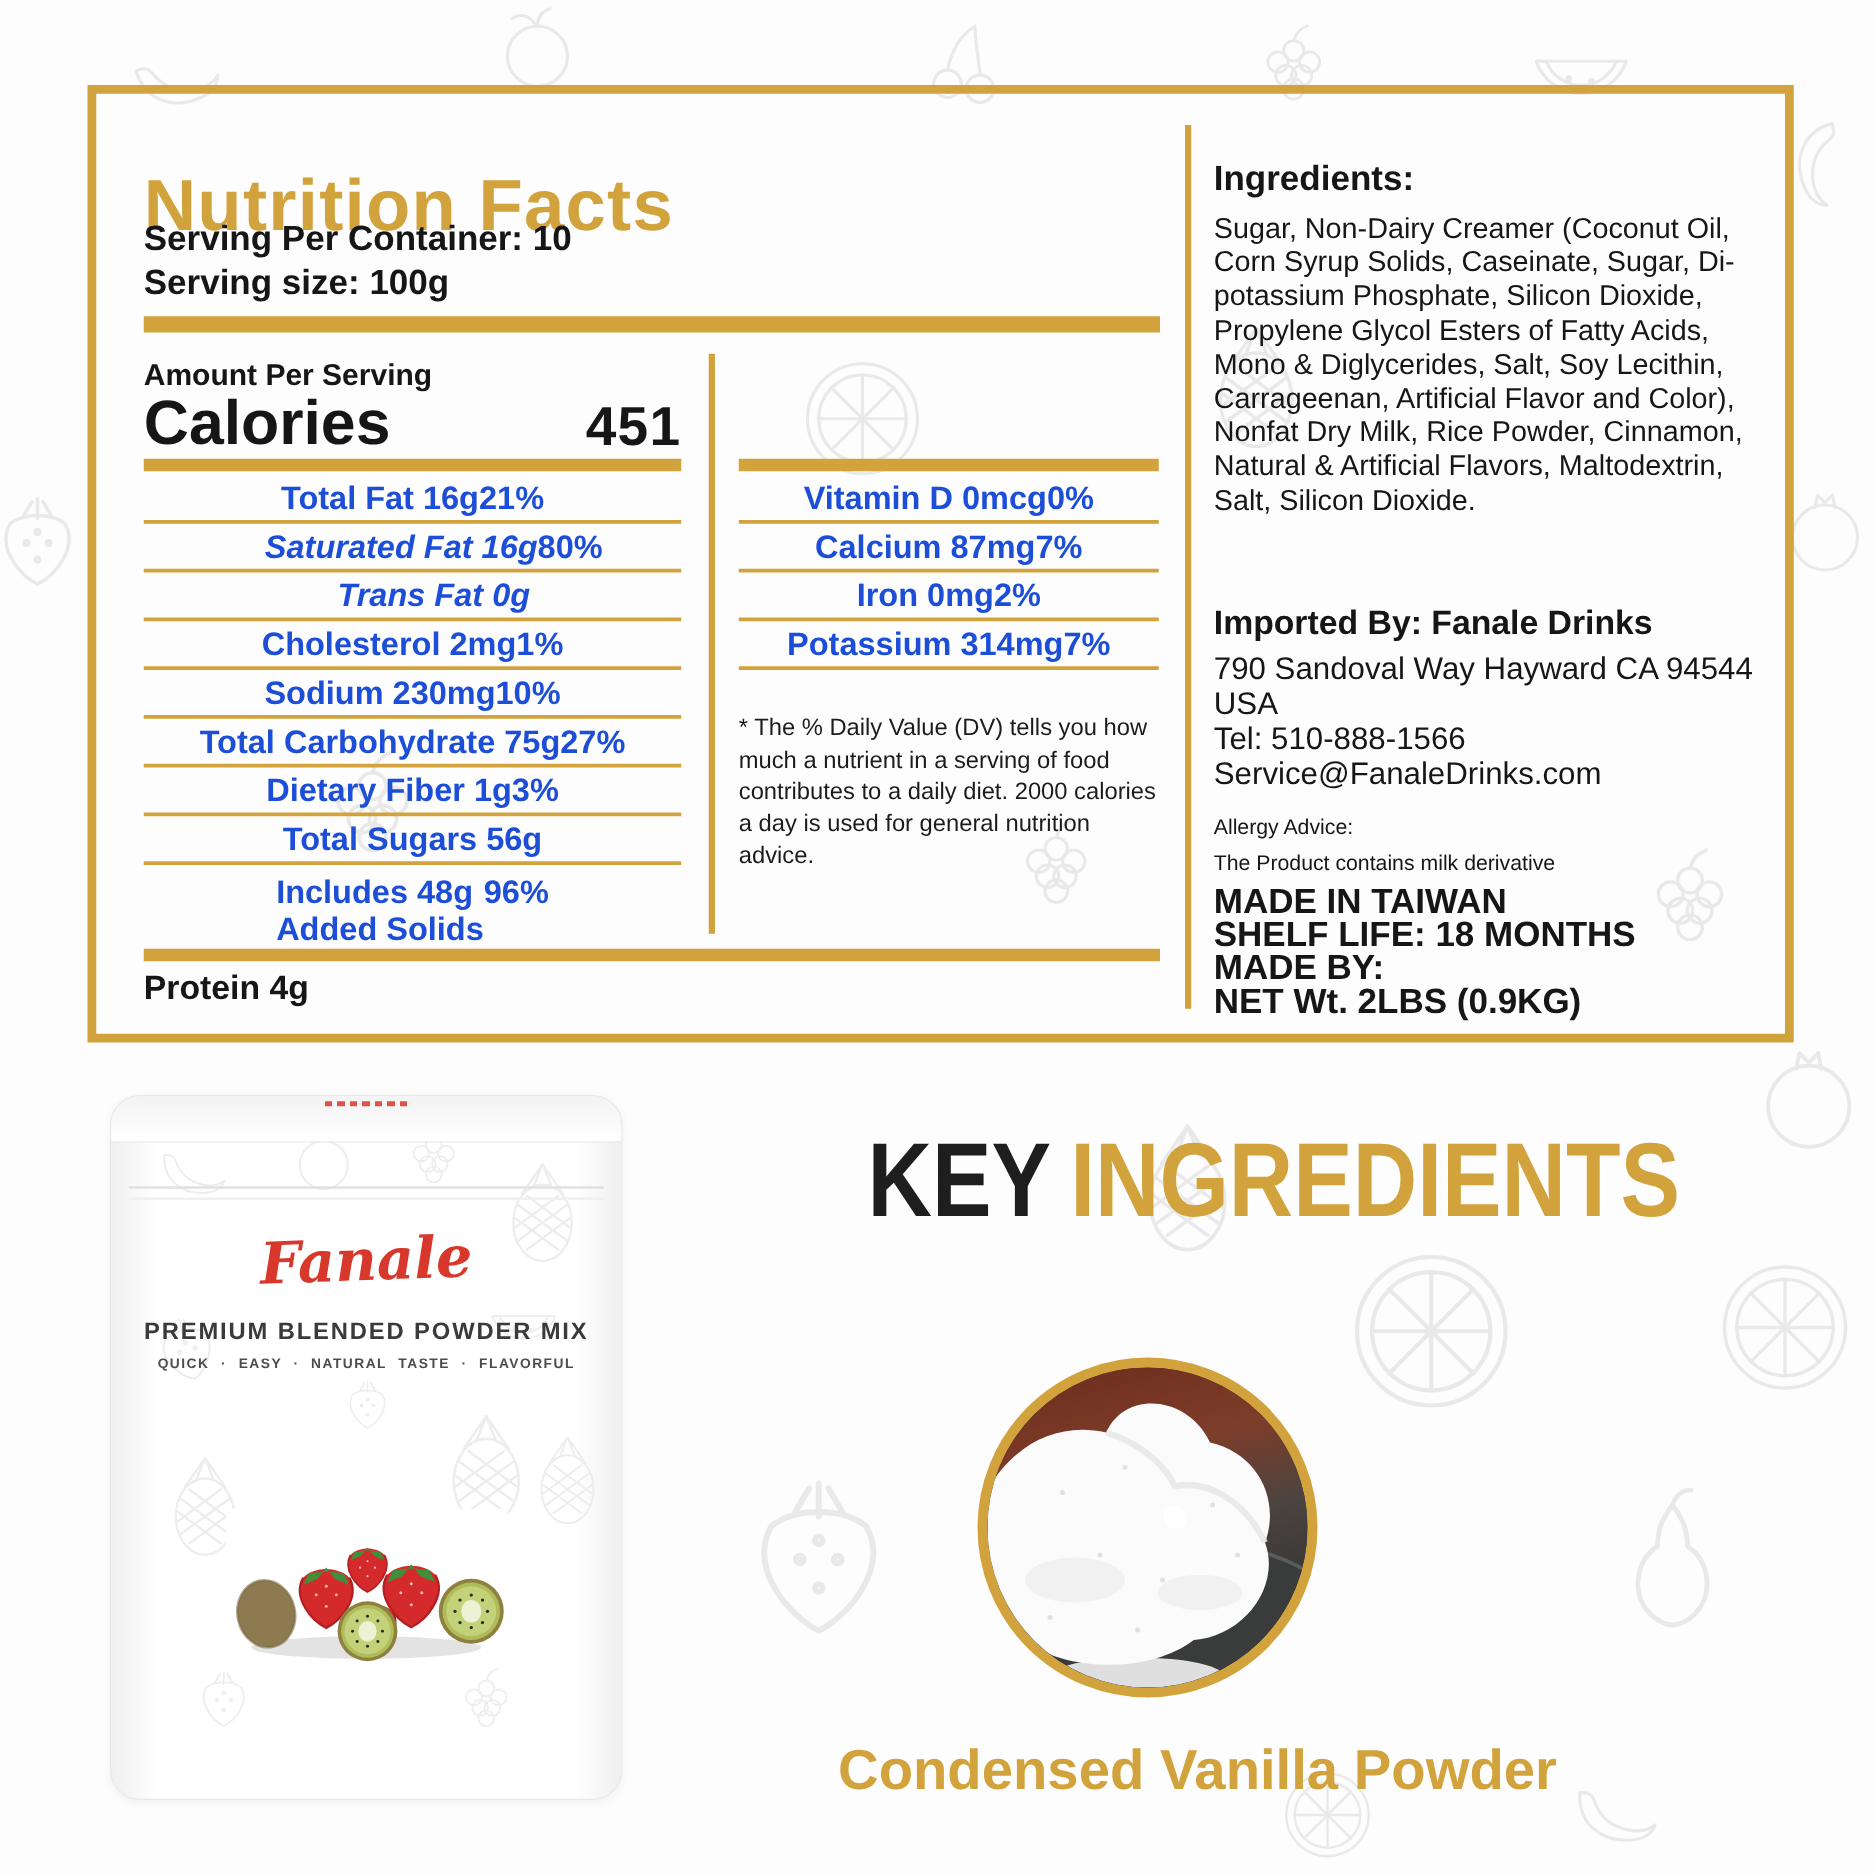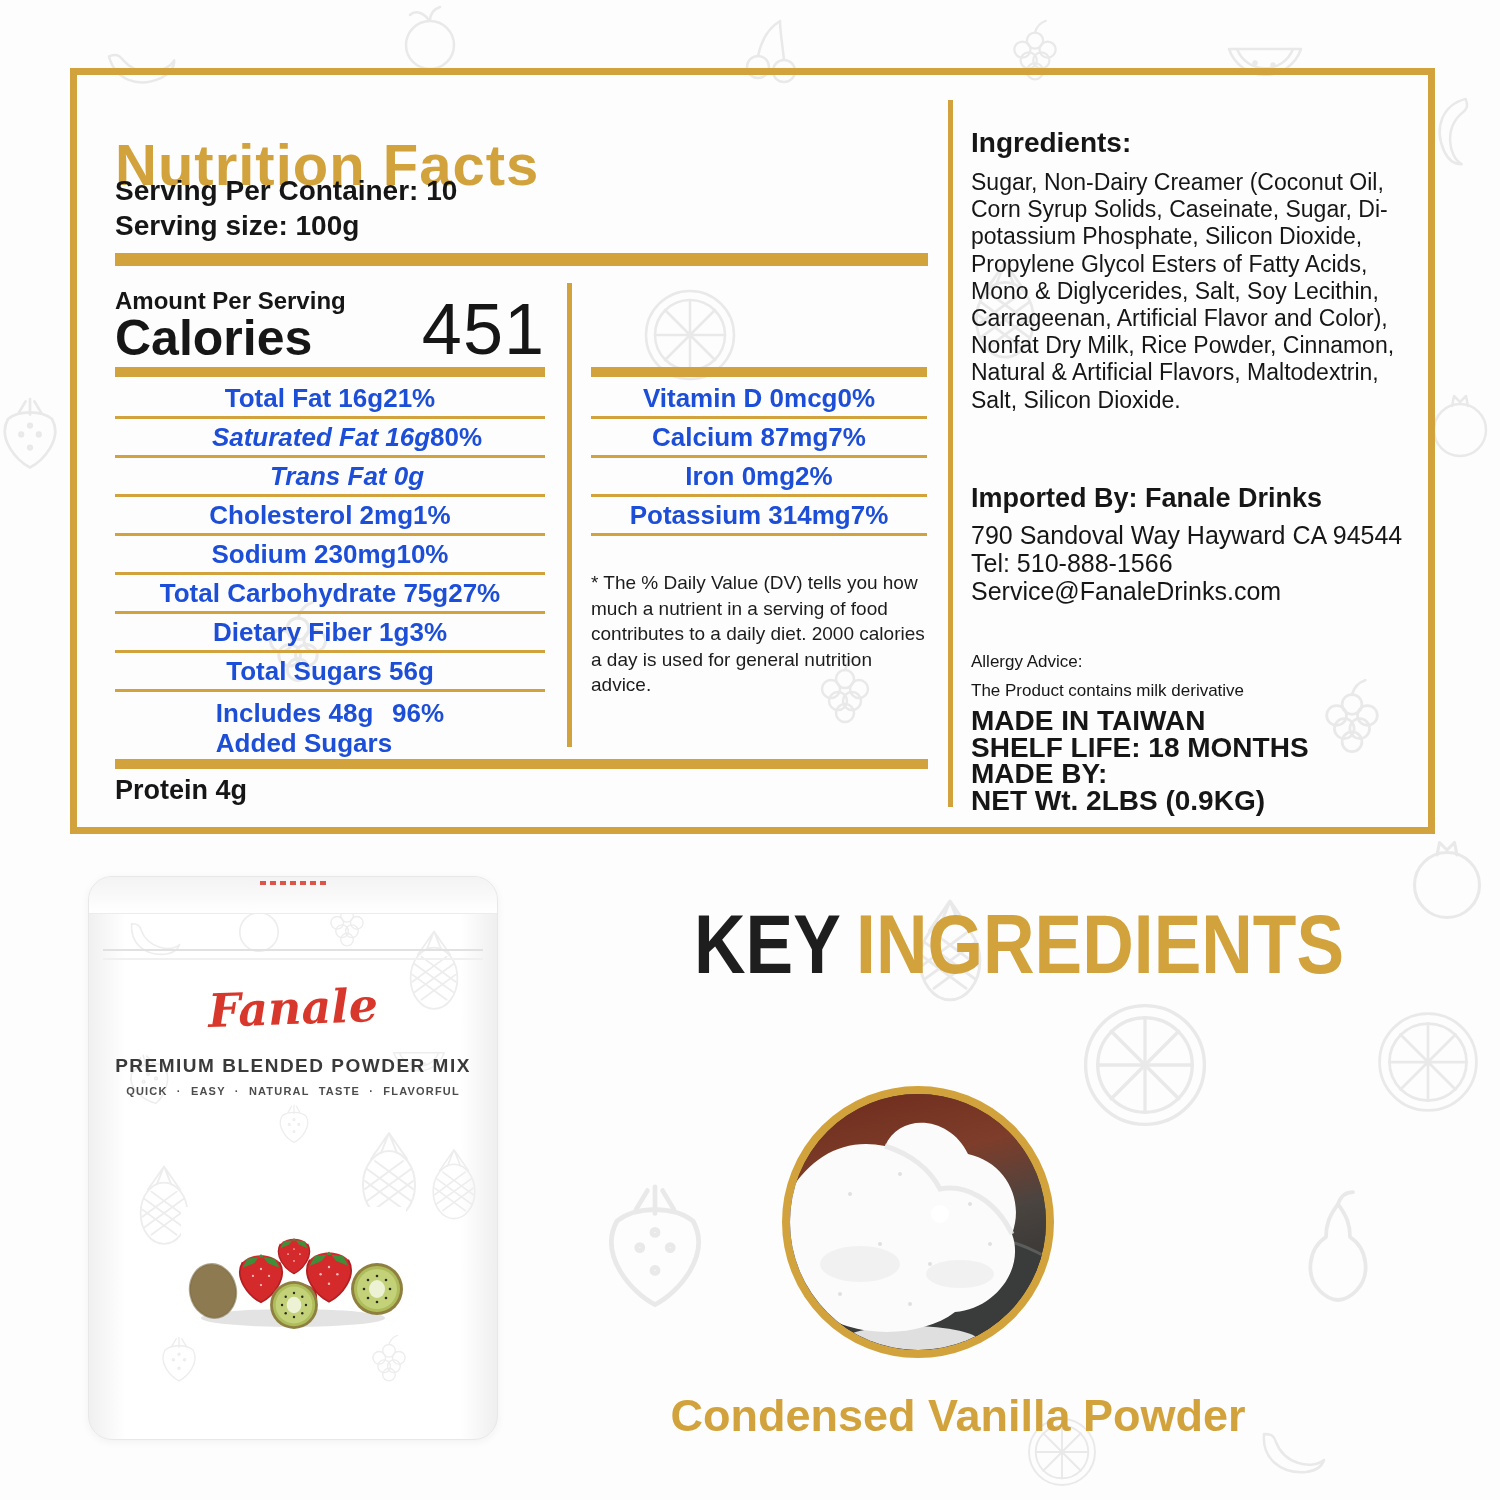--- a/index.html
+++ b/index.html
@@ -24,21 +24,21 @@
   .vdiv2{left:871px;top:25px;height:707px;}
 
   .left-col{position:absolute;left:38px;top:0;width:430px;height:100%;}
   .mid-col{position:absolute;left:514px;top:0;width:336px;height:100%;}
   .right-col{position:absolute;left:894px;top:0;width:450px;height:100%;}
 
   .aps{position:absolute;left:0;top:212px;font-size:24px;font-weight:700;}
   .cal-row{position:absolute;left:0;top:228px;width:100%;height:60px;
            display:flex;justify-content:space-between;align-items:flex-end;}
   .cal-label{font-size:50px;font-weight:800;line-height:1;}
-  .cal-value{font-size:72px;font-weight:400;line-height:.95;letter-spacing:1px;}
+  .cal-value{font-size:44px;font-weight:700;line-height:.95;letter-spacing:1px;}
 
   .rows{position:absolute;left:0;top:305px;width:100%;}
   .nrow{height:39px;box-sizing:border-box;border-bottom:3px solid var(--gold);
         display:flex;justify-content:center;align-items:center;
         font-size:26px;font-weight:700;color:#1d4ed8;}
   .nrow .nl{white-space:nowrap;}
   .nrow.sub .nl{padding-left:34px;font-style:italic;}
   .nrow.two{height:66px;border-bottom:none;align-items:flex-start;padding-top:6px;}
   .blk{display:block;line-height:30px;}
   .protein{position:absolute;left:0;top:700px;font-size:27px;font-weight:700;}
@@ -227,21 +227,21 @@
           <span class="nl">Dietary Fiber 1g</span>
           <span class="nv">3%</span>
         </div>
         <div class="nrow">
           <span class="nl">Total Sugars 56g</span>
           <span class="nv"></span>
         </div>
         <div class="nrow two">
           <span class="nl">
             <span class="blk">Includes 48g</span>
-            <span class="blk">Added Sugars</span>
+            <span class="blk">Added Solids</span>
           </span>
           <span class="nv">96%</span>
         </div>
       </div>
 
       <div class="protein">Protein 4g</div>
     </div>
 
     <div class="mid-col">
       <div class="rows">
@@ -264,20 +264,21 @@
       </div>
       <div class="footnote">* The % Daily Value (DV) tells you how much a nutrient in a serving of food contributes to a daily diet. 2000 calories a day is used for general nutrition advice.</div>
     </div>
 
     <div class="right-col">
       <div class="ing-title">Ingredients:</div>
       <div class="ing-text">Sugar, Non-Dairy Creamer (Coconut Oil, Corn Syrup Solids, Caseinate, Sugar, Di-potassium Phosphate, Silicon Dioxide, Propylene Glycol Esters of Fatty Acids, Mono &amp; Diglycerides, Salt, Soy Lecithin, Carrageenan, Artificial Flavor and Color), Nonfat Dry Milk, Rice Powder, Cinnamon, Natural &amp; Artificial Flavors, Maltodextrin, Salt, Silicon Dioxide.</div>
       <div class="imported">Imported By: Fanale Drinks</div>
       <div class="addr">
         <div>790 Sandoval Way Hayward CA 94544</div>
+        <div>USA</div>
         <div>Tel: 510-888-1566</div>
         <div>Service@FanaleDrinks.com</div>
       </div>
       <div class="allergy">
         <div>Allergy Advice:</div>
         <div>The Product contains milk derivative</div>
       </div>
       <div class="madeblock">
         <div>MADE IN TAIWAN</div>
         <div>SHELF LIFE: 18 MONTHS</div>

